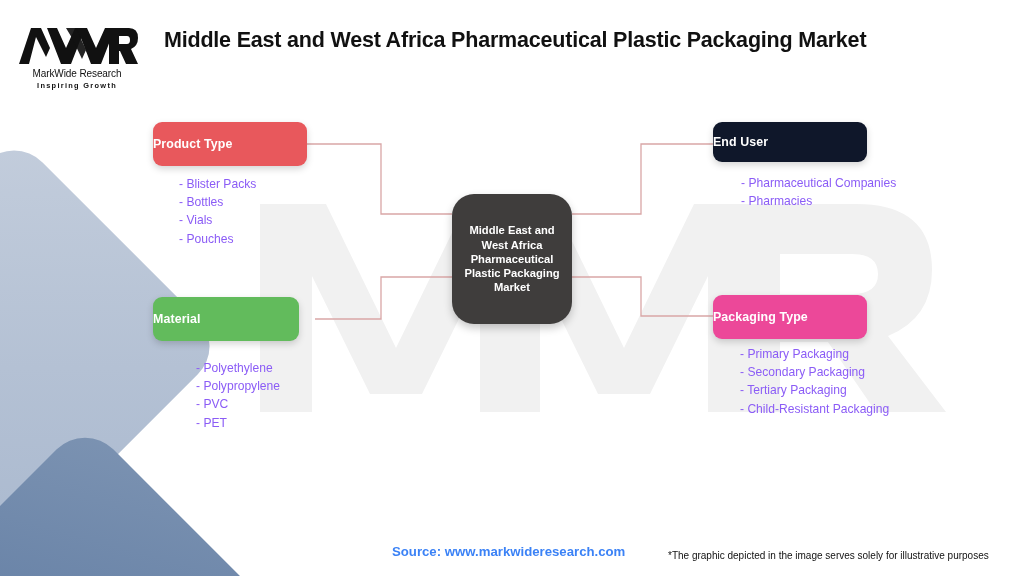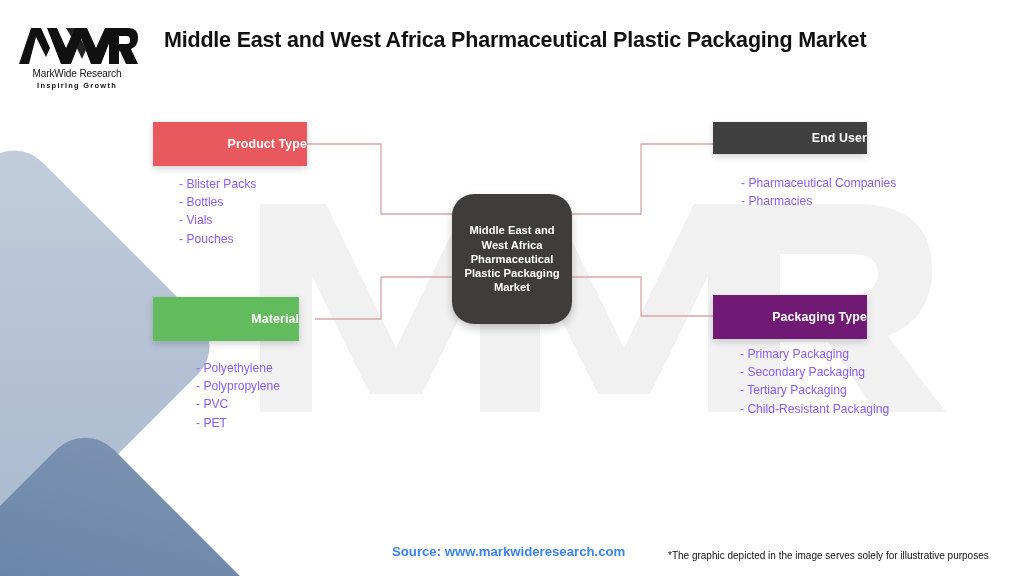--- a/index.html
+++ b/index.html
@@ -100,34 +100,34 @@
     left: 0;
     top: 0;
     width: 1024px;
     height: 576px;
     pointer-events: none;
   }
 
   
   .pill {
     position: absolute;
-    border-radius: 0;
+    border-radius: 9px;
     display: flex;
     align-items: center;
-    justify-content: flex-end;
+    justify-content: flex-start;
     color: #ffffff;
     font-size: 12.4px;
     font-weight: bold;
     box-shadow: 0 3px 7px rgba(0,0,0,0.17);
     letter-spacing: 0.1px;
   }
   #pill-product  { left: 153px; top: 122px; width: 154px; height: 44px; background: #E8585C; }
   #pill-material { left: 153px; top: 297px; width: 146px; height: 44px; background: #62BB5C; }
-  #pill-enduser  { left: 713px; top: 122px; width: 154px; height: 32px; background: #404040; }
-  #pill-packaging{ left: 713px; top: 295px; width: 154px; height: 44px; background: #701a75; }
+  #pill-enduser  { left: 713px; top: 122px; width: 154px; height: 40px; background: #0f172a; }
+  #pill-packaging{ left: 713px; top: 295px; width: 154px; height: 44px; background: #ec4899; }
 
   
   .items {
     position: absolute;
     font-size: 12.1px;
     color: #8b5cf6;
     line-height: 18.2px;
     white-space: nowrap;
   }
   #items-product  { left: 179px; top: 175px; }

